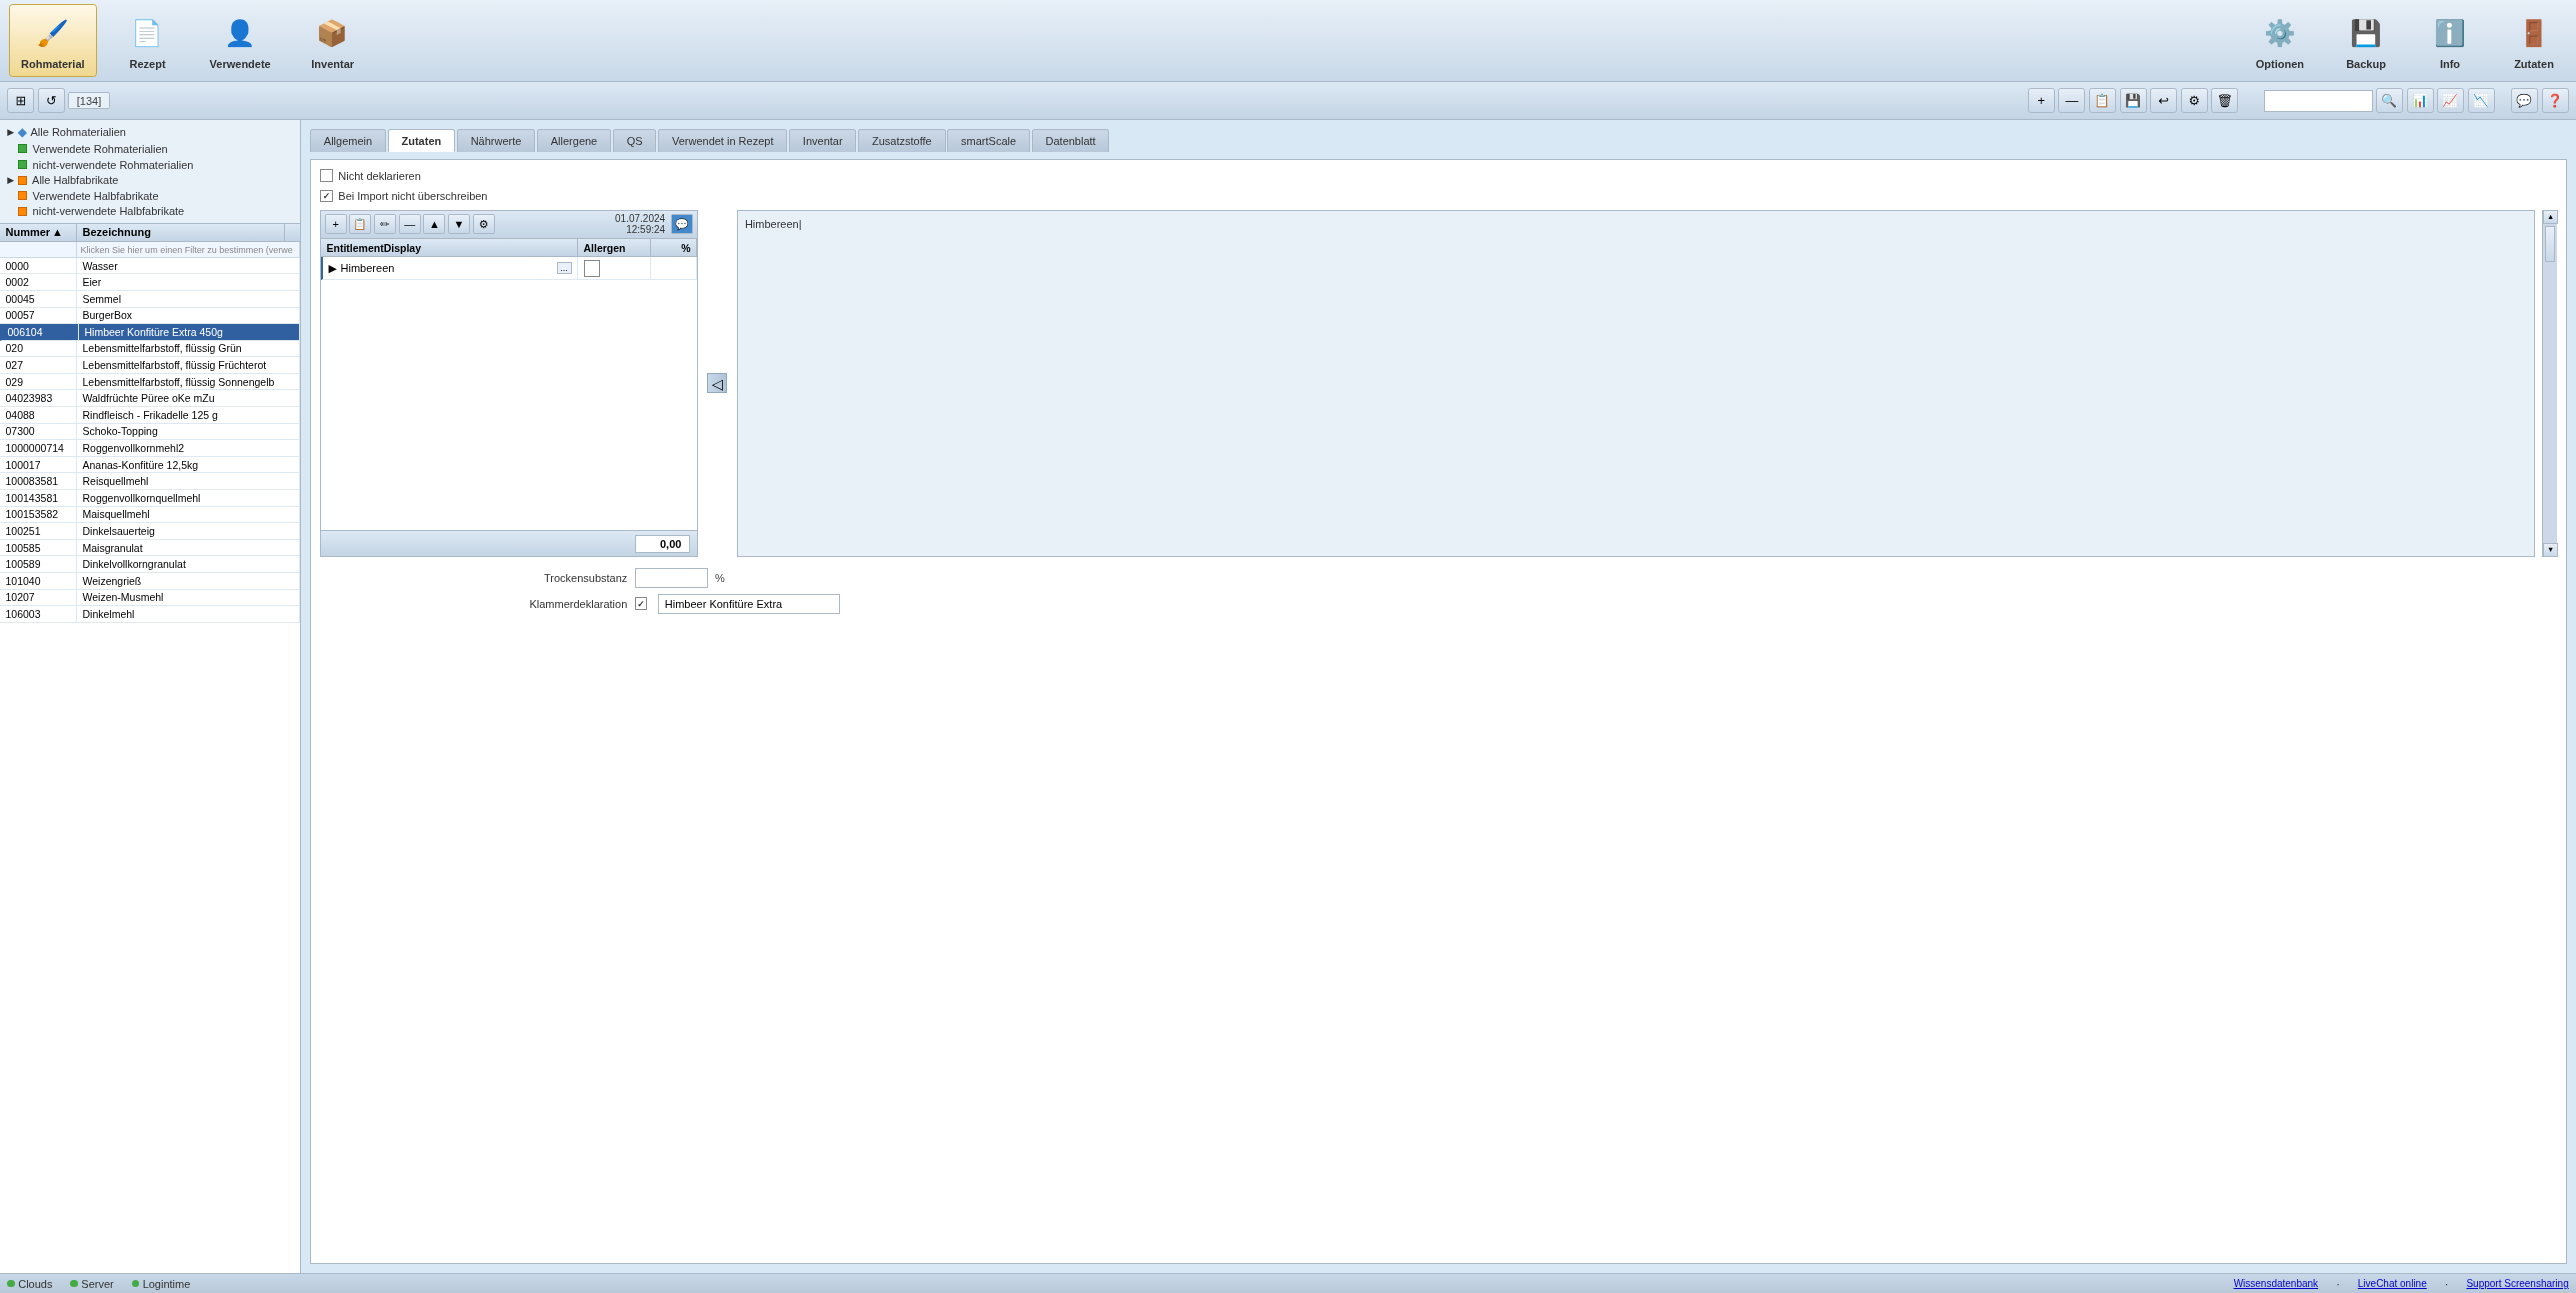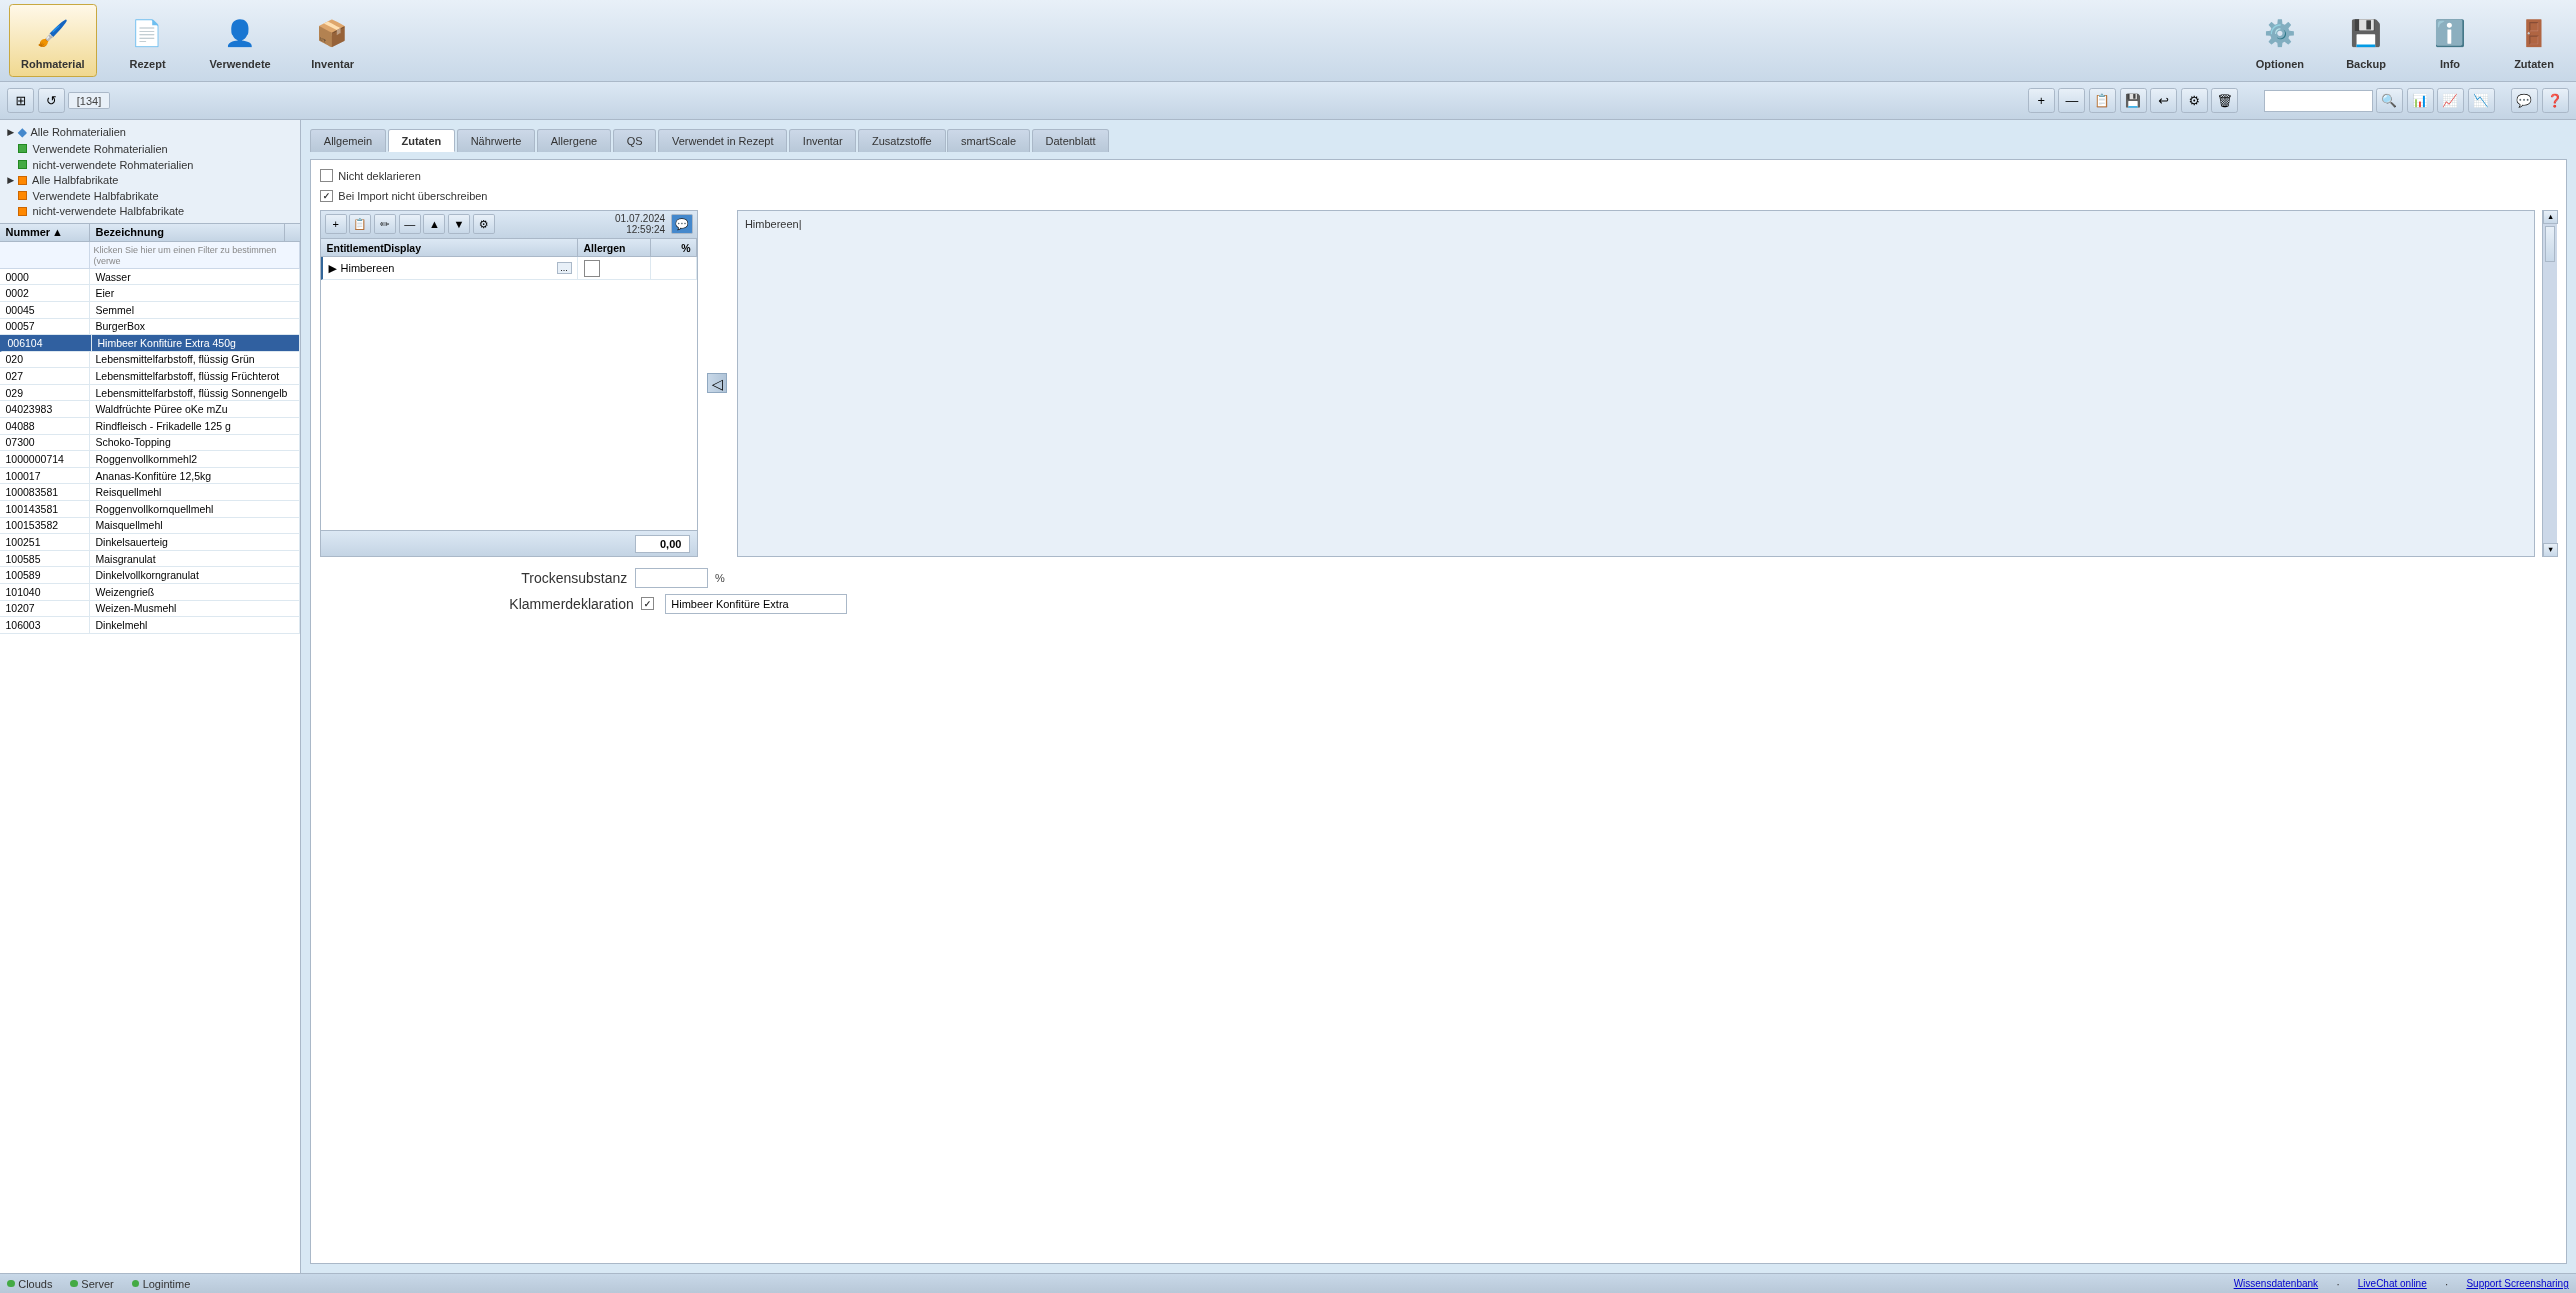--- a/index.html
+++ b/index.html
@@ -124,21 +124,21 @@
     }
     .table-header-cell {
       padding: 2.7px 5.5px;
       border-right: 0.9px solid #aab8c8;
       font-weight: 600;
       font-size: 10.5px;
       display: flex;
       align-items: center;
       gap: 1.8px;
     }
-    .col-num { width: 90px; }
+    .col-num { width: 77px; }
     .col-bez { flex: 1; }
 
     .filter-row {
       display: flex;
       background: #f0f6ff;
       border-bottom: 0.9px solid #ccd8e8;
     }
     .filter-cell {
       padding: 1.8px 3.6px;
       border-right: 0.9px solid #ccd8e8;
@@ -348,21 +348,21 @@
       display: flex;
       flex-direction: column;
       gap: 5.5px;
     }
     .field-row {
       display: flex;
       align-items: center;
       gap: 7.3px;
     }
     .field-label {
-      font-size: 14px;
+      font-size: 11px;
       color: #333;
       min-width: 118px;
       text-align: right;
     }
     .field-input {
       border: 0.9px solid #aab8c8;
       background: white;
       padding: 1.8px 5.5px;
       font-size: 11px;
       height: 20px;

